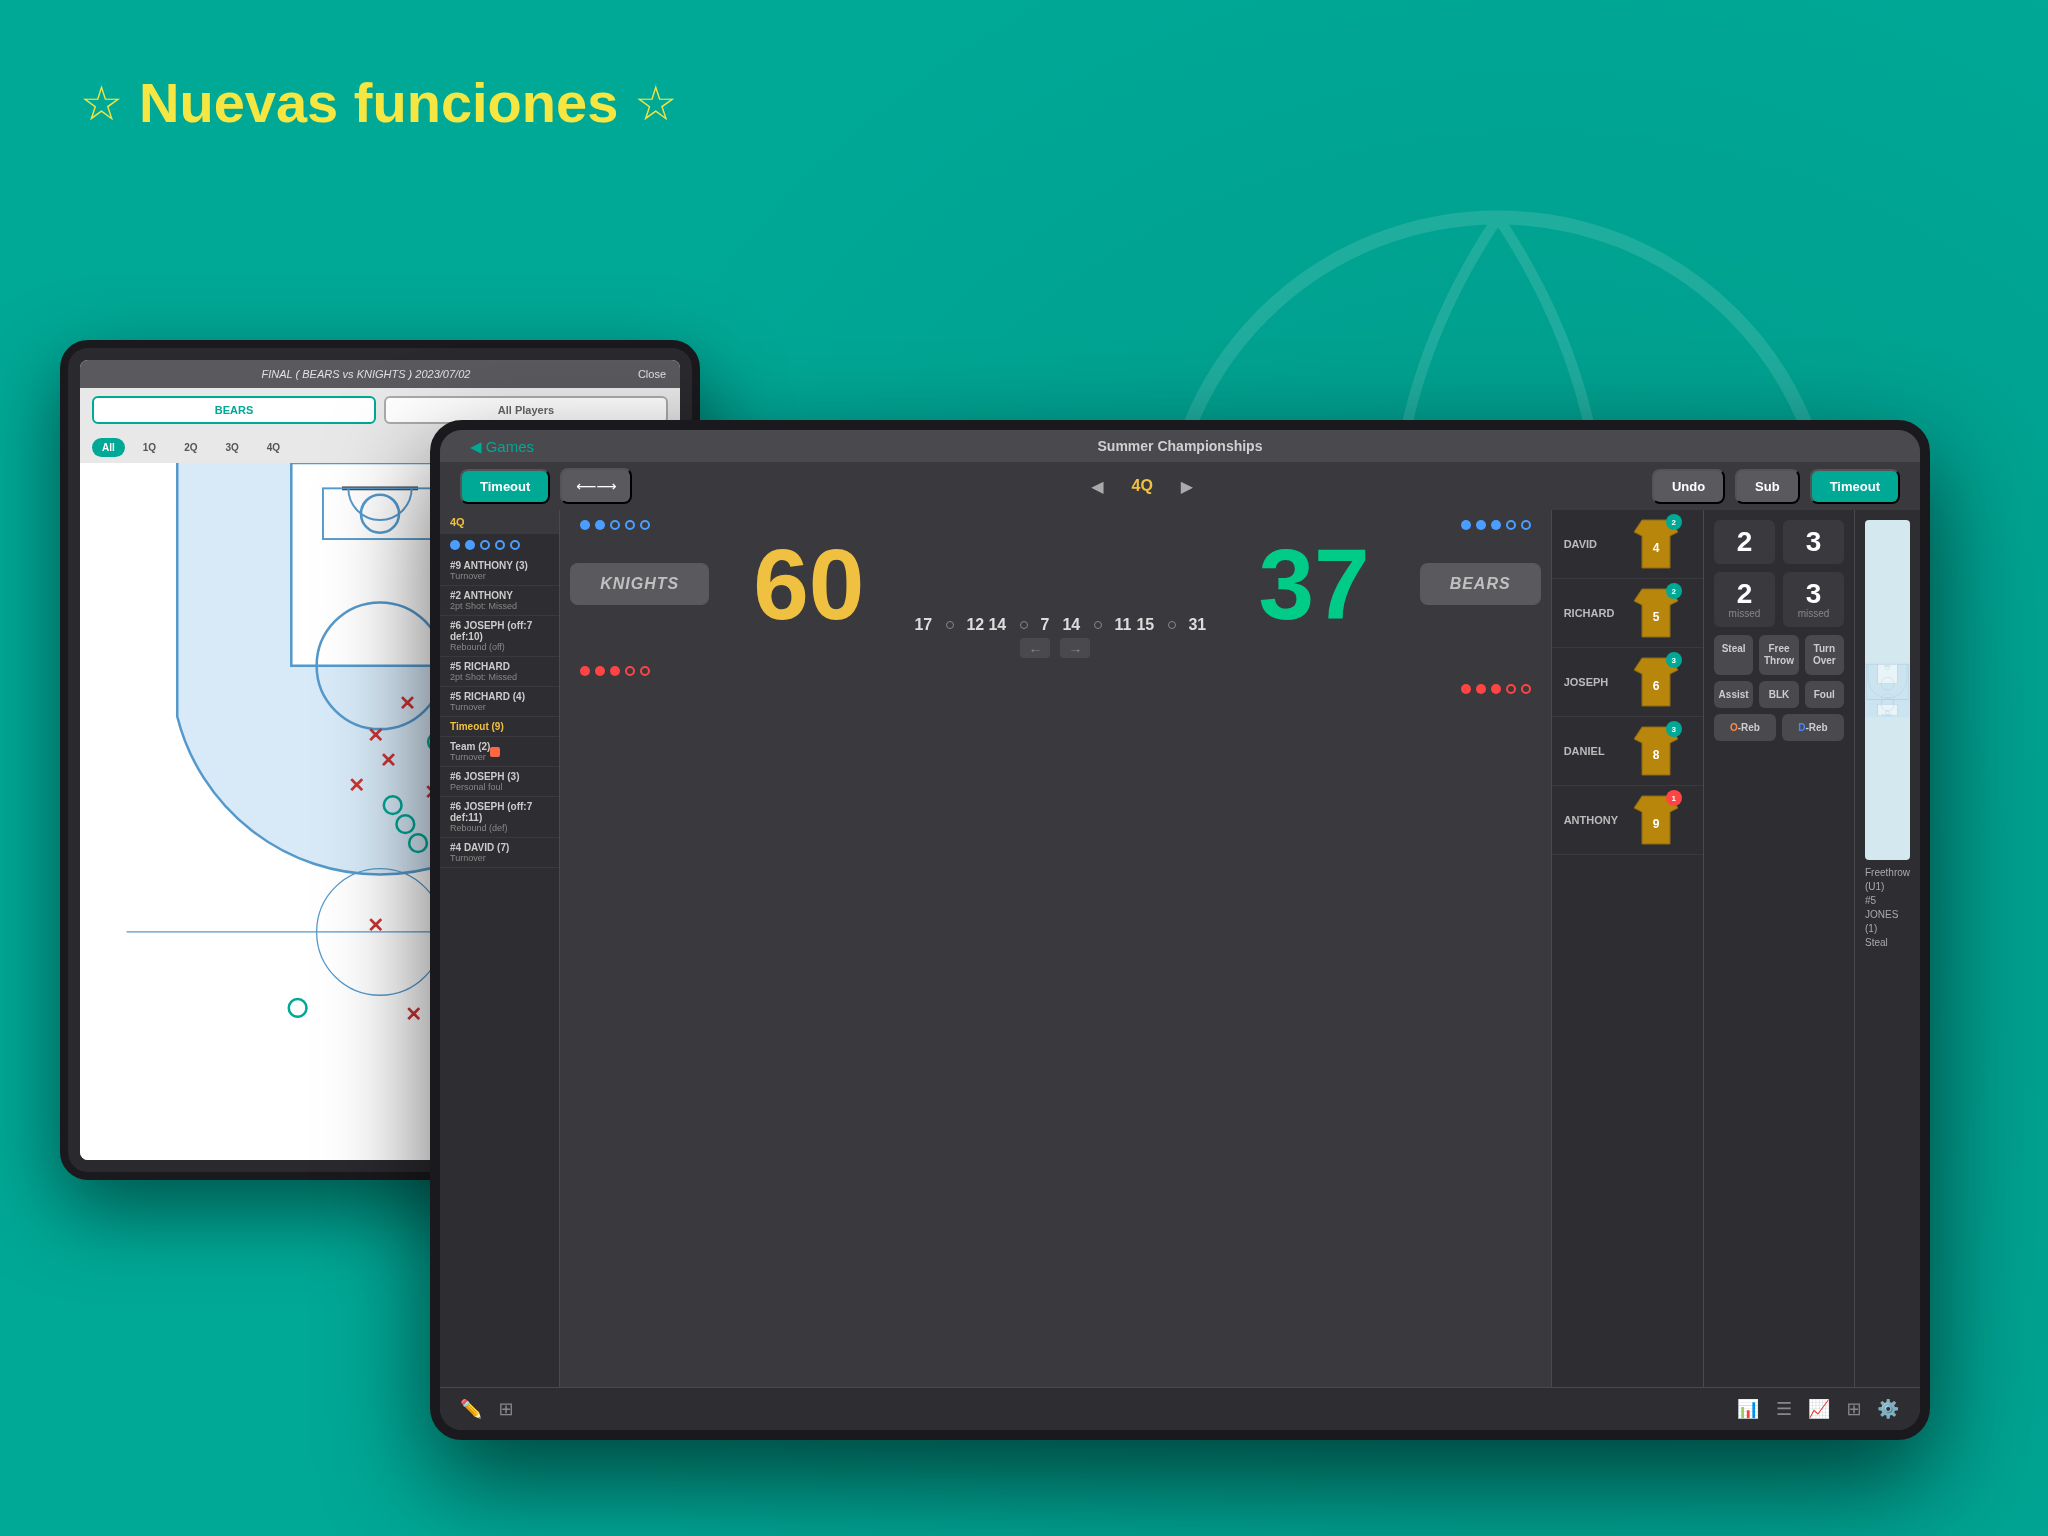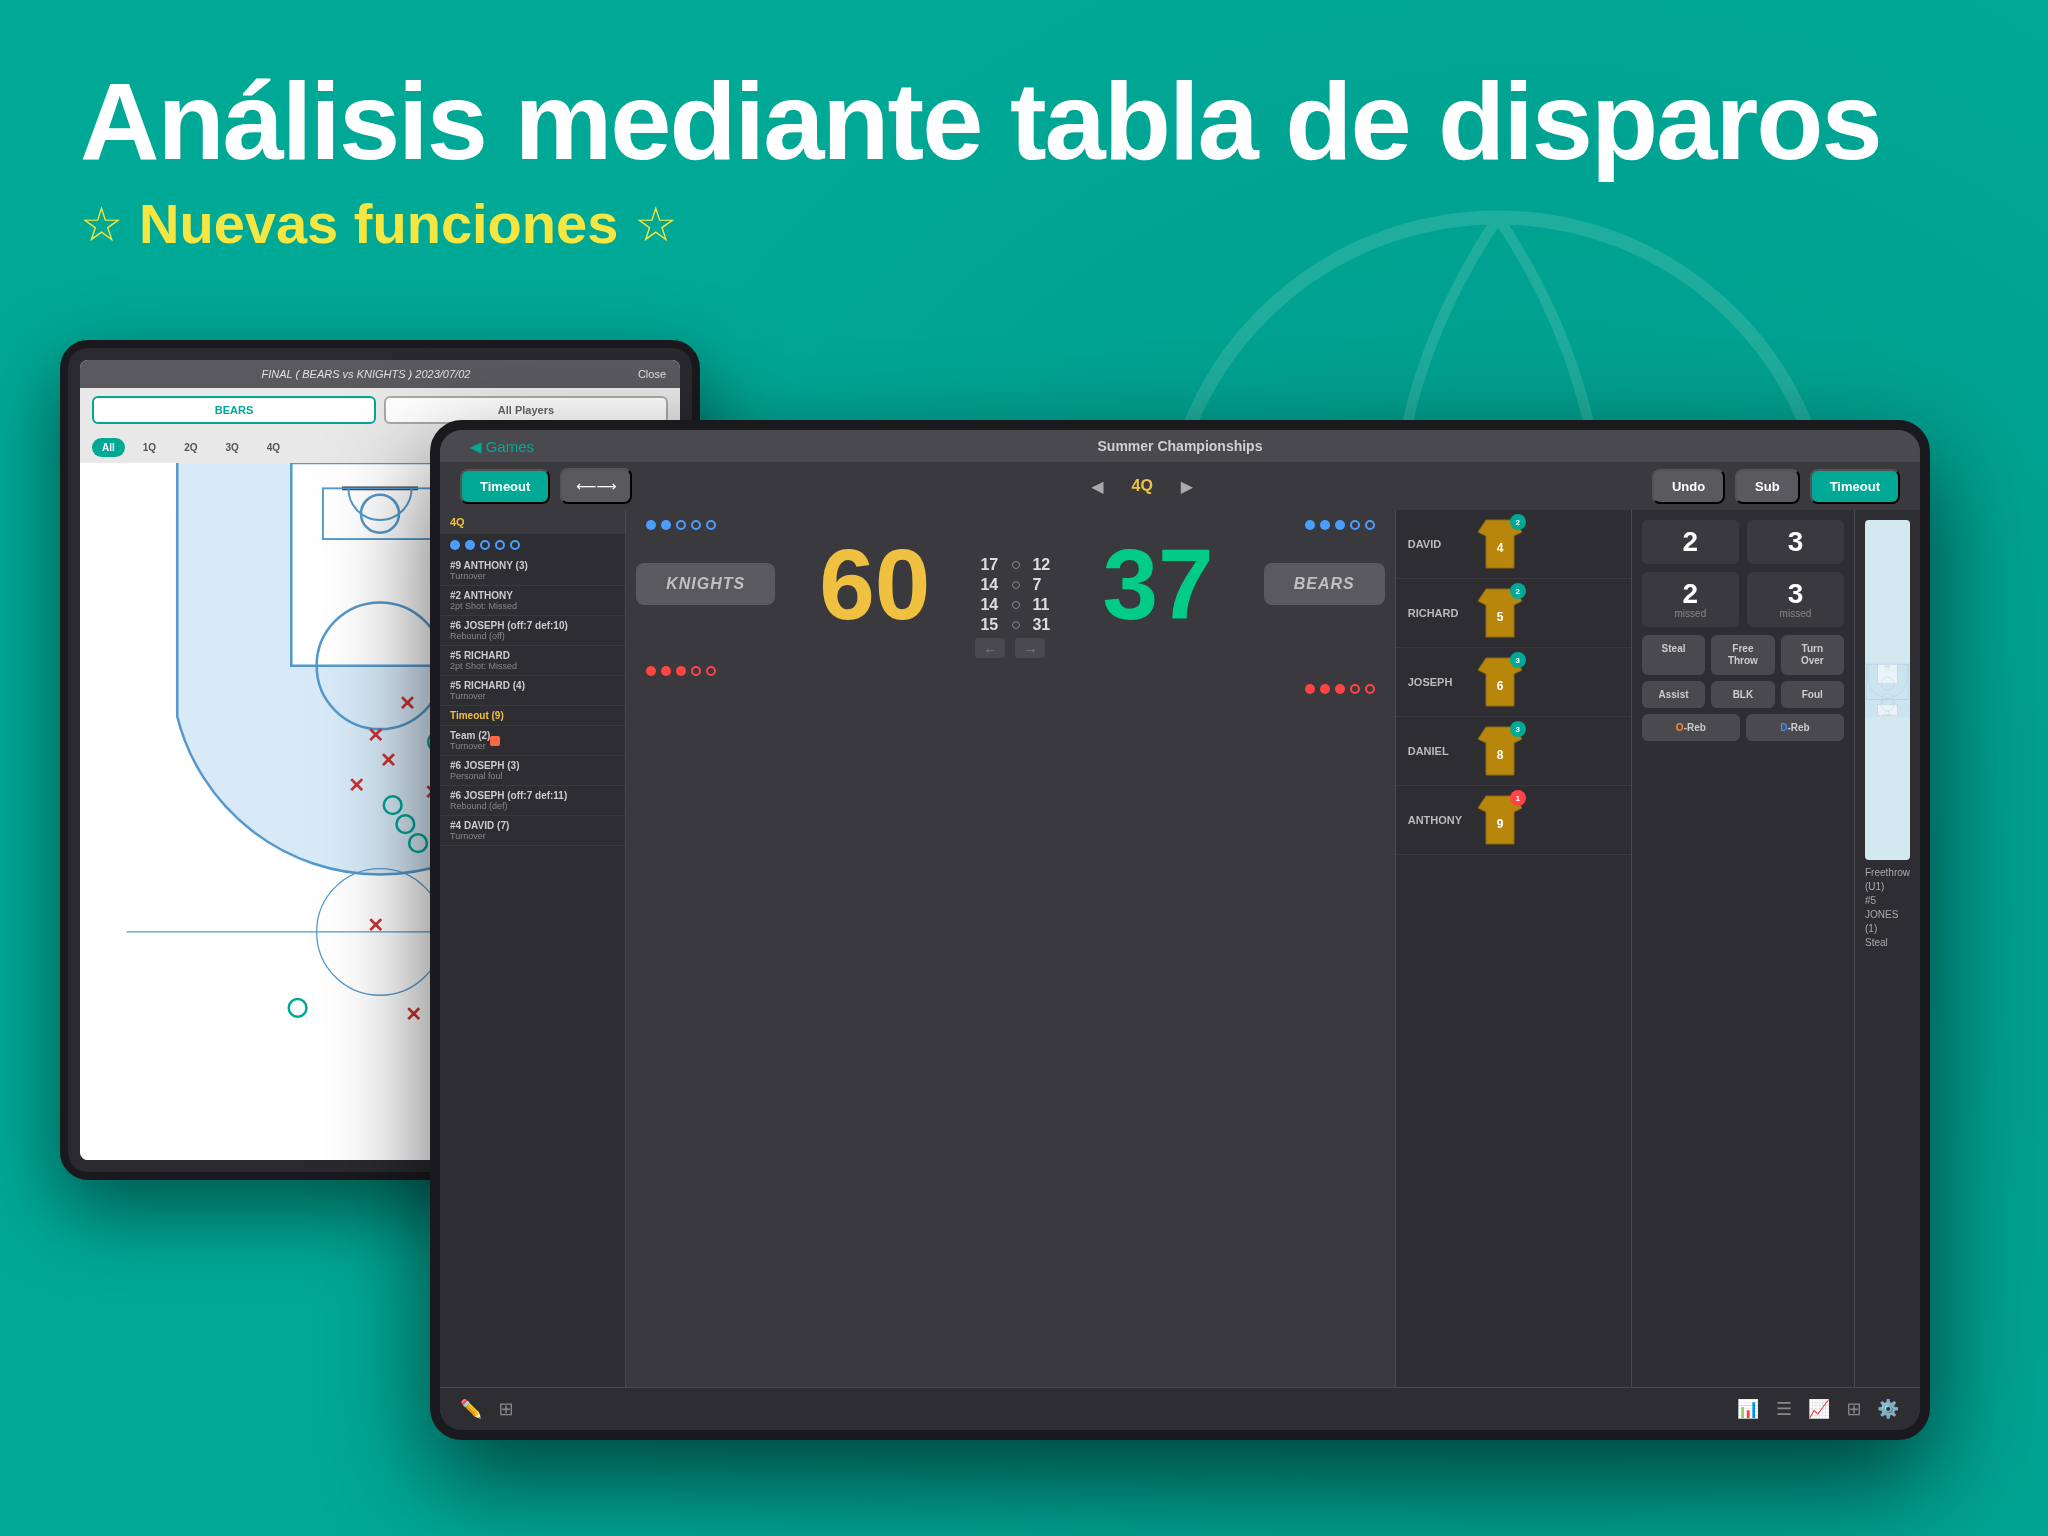--- a/index.html
+++ b/index.html
@@ -536,21 +536,20 @@
 <div class="bg-watermark">
   <svg viewBox="0 0 200 200" xmlns="http://www.w3.org/2000/svg">
     <circle cx="100" cy="100" r="95" stroke="white" stroke-width="4" fill="none"></circle>
     <path d="M100 5 Q130 50 130 100 Q130 150 100 195" stroke="white" stroke-width="3" fill="none"></path>
     <path d="M100 5 Q70 50 70 100 Q70 150 100 195" stroke="white" stroke-width="3" fill="none"></path>
     <line x1="5" y1="100" x2="195" y2="100" stroke="white" stroke-width="3"></line>
   </svg>
 </div>
 
 <div class="header-section">
-  <h1 class="main-title">Análisis mediante tabla de disparos</h1>
   <div class="subtitle-row">
     <span class="star-icon">☆</span>
     <span class="subtitle-text">Nuevas funciones</span>
     <span class="star-icon">☆</span>
   </div>
 </div>
 
 <div class="tablet-left">
   <div class="tablet-left-inner">
 
@@ -724,21 +723,21 @@
               <div class="dot-blue-empty"></div>
               <div class="dot-blue-empty"></div>
               <div class="dot-blue-empty"></div>
             </div>
             <div style="display:flex;align-items:center;gap:4px;">
               <div class="tr-team-name-btn">KNIGHTS</div>
               <div class="tr-score-num-left">60</div>
             </div>
           </div>
 
-          <div style="display:flex;flex-direction:column;gap:2px;padding:0 10px;">
+          <div style="display:flex;flex-direction:row;gap:2px;padding:0 10px;">
             <div class="tr-q-row">
               <span class="tr-q-num">17</span>
               <div class="tr-q-circle"></div>
               <span class="tr-q-num2">12</span>
             </div>
             <div class="tr-q-row">
               <span class="tr-q-num">14</span>
               <div class="tr-q-circle"></div>
               <span class="tr-q-num2">7</span>
             </div>

